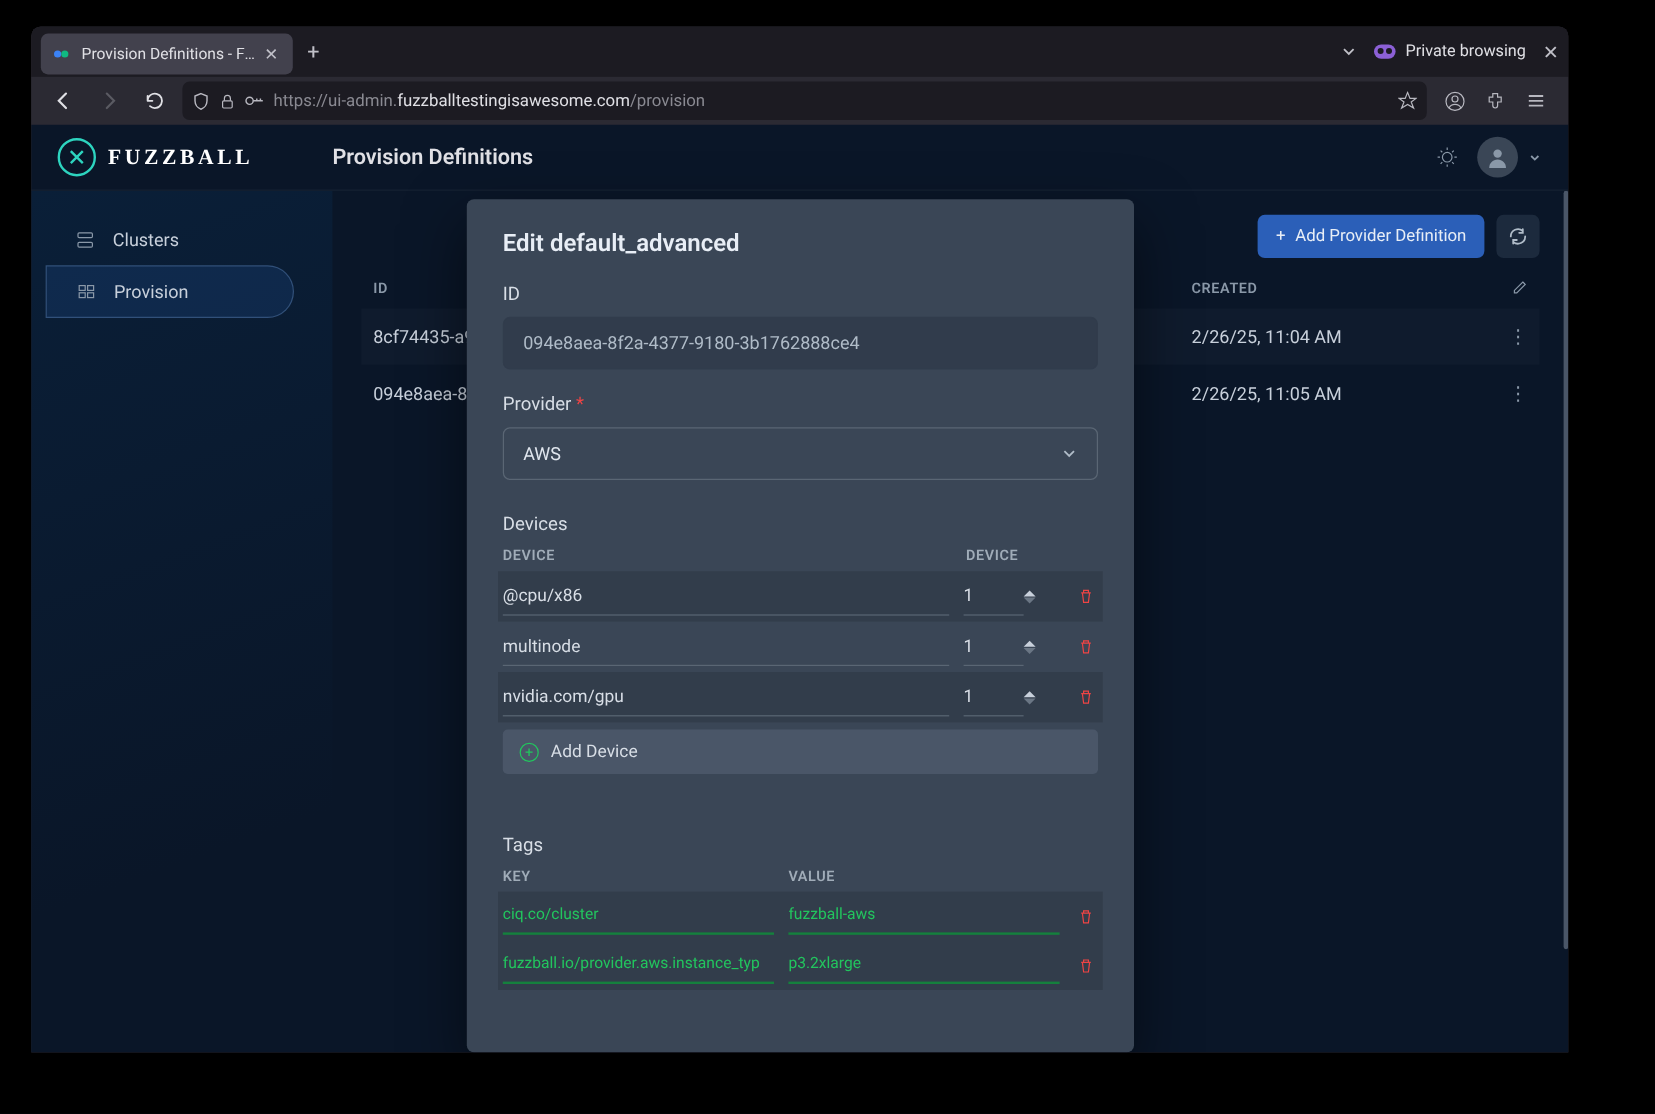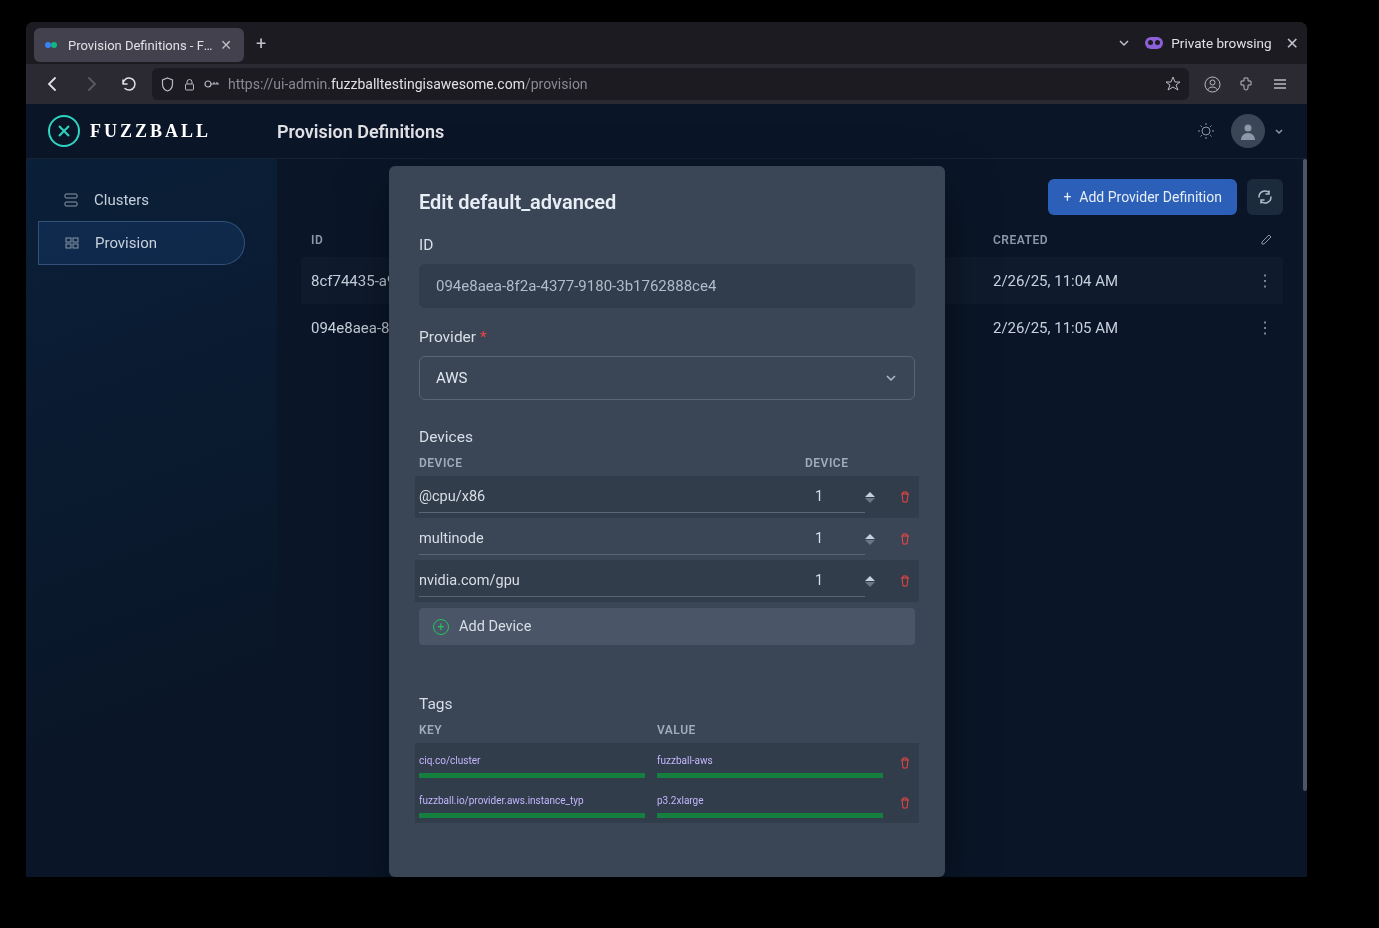--- a/index.html
+++ b/index.html
@@ -77,38 +77,38 @@
 .input-ro { background: #313c4c; border: 1px solid #313c4c; border-radius: 6px; padding: 12px 16px; color: #b0bcc8; font-size: 15px; width: 100%; }
 .select { background: transparent; border: 1px solid #5a6674; border-radius: 6px; padding: 12px 16px; color: #e0e6ee; font-size: 15px; width: 100%; display: flex; justify-content: space-between; align-items: center; cursor: pointer; }
 
 .section-title { color: #d8dee6; font-size: 15.5px; margin-bottom: 10px; margin-top: 28px; }
 .subh { display: flex; margin-bottom: 6px; }
 .subh-l { color: #a0acb8; font-size: 12px; font-weight: 600; letter-spacing: 0.5px; }
 .dev-head .subh-l:first-child { flex: 1; }
 .dev-head .subh-l:nth-child(2) { width: 110px; }
 .tag-head .subh-l { flex: 1; }
 
-.dev-row { display: flex; align-items: center; padding: 5px 0; }
+.dev-row { display: flex; align-items: center; gap: 12px; padding: 5px 0; }
 .dev-row.alt { background: rgba(0,0,0,0.12); margin: 0 -4px; padding: 5px 4px; }
 .dev-input { flex: 1; background: transparent; border: none; border-bottom: 1px solid #5a6674; color: #d8dee6; font-size: 14.5px; padding: 7px 0; outline: none; }
 .count-wrap { width: 80px; display: flex; align-items: center; }
 .count-input { width: 50px; background: transparent; border: none; border-bottom: 1px solid #5a6674; color: #d8dee6; font-size: 14.5px; padding: 7px 0; outline: none; }
 .spinner { display: flex; flex-direction: column; gap: 1px; }
 .sp-up, .sp-down { width: 0; height: 0; border-left: 5px solid transparent; border-right: 5px solid transparent; cursor: pointer; }
 .sp-up { border-bottom: 5px solid #c8d0db; }
 .sp-down { border-top: 5px solid #6a7684; }
 .del-btn { color: #ef4444; cursor: pointer; width: 20px; display: flex; justify-content: center; }
 
 .add-dev { background: #4a5668; border-radius: 4px; padding: 10px 14px; margin-top: 6px; display: flex; align-items: center; gap: 10px; cursor: pointer; }
 .add-dev-icon { width: 16px; height: 16px; border: 1.5px solid #22c55e; border-radius: 50%; display: flex; align-items: center; justify-content: center; color: #22c55e; font-size: 12px; }
 .add-dev-label { color: #d8dee6; font-size: 14.5px; }
 
 .tag-row { display: flex; align-items: center; gap: 12px; padding: 5px 0; }
 .tag-row.alt { background: rgba(0,0,0,0.12); margin: 0 -4px; padding: 5px 4px; }
-.tag-input { flex: 1; background: transparent; border: none; border-bottom: 5px solid #15803d; color: #c4b5fd; font-size: 10px; padding: 7px 0; outline: none; min-width: 0; }
+.tag-input { flex: 1; background: transparent; border: none; border-bottom: 2px solid #15803d; color: #22c55e; font-size: 13px; padding: 7px 0; outline: none; min-width: 0; }
 
 .scrollbar { position: absolute; right: 0; top: 0; width: 4px; height: 88%; background: #4a5668; border-radius: 2px; }
 
 svg { display: block; }
 </style>
 </head>
 <body>
 
 <div class="browser-chrome">
 

